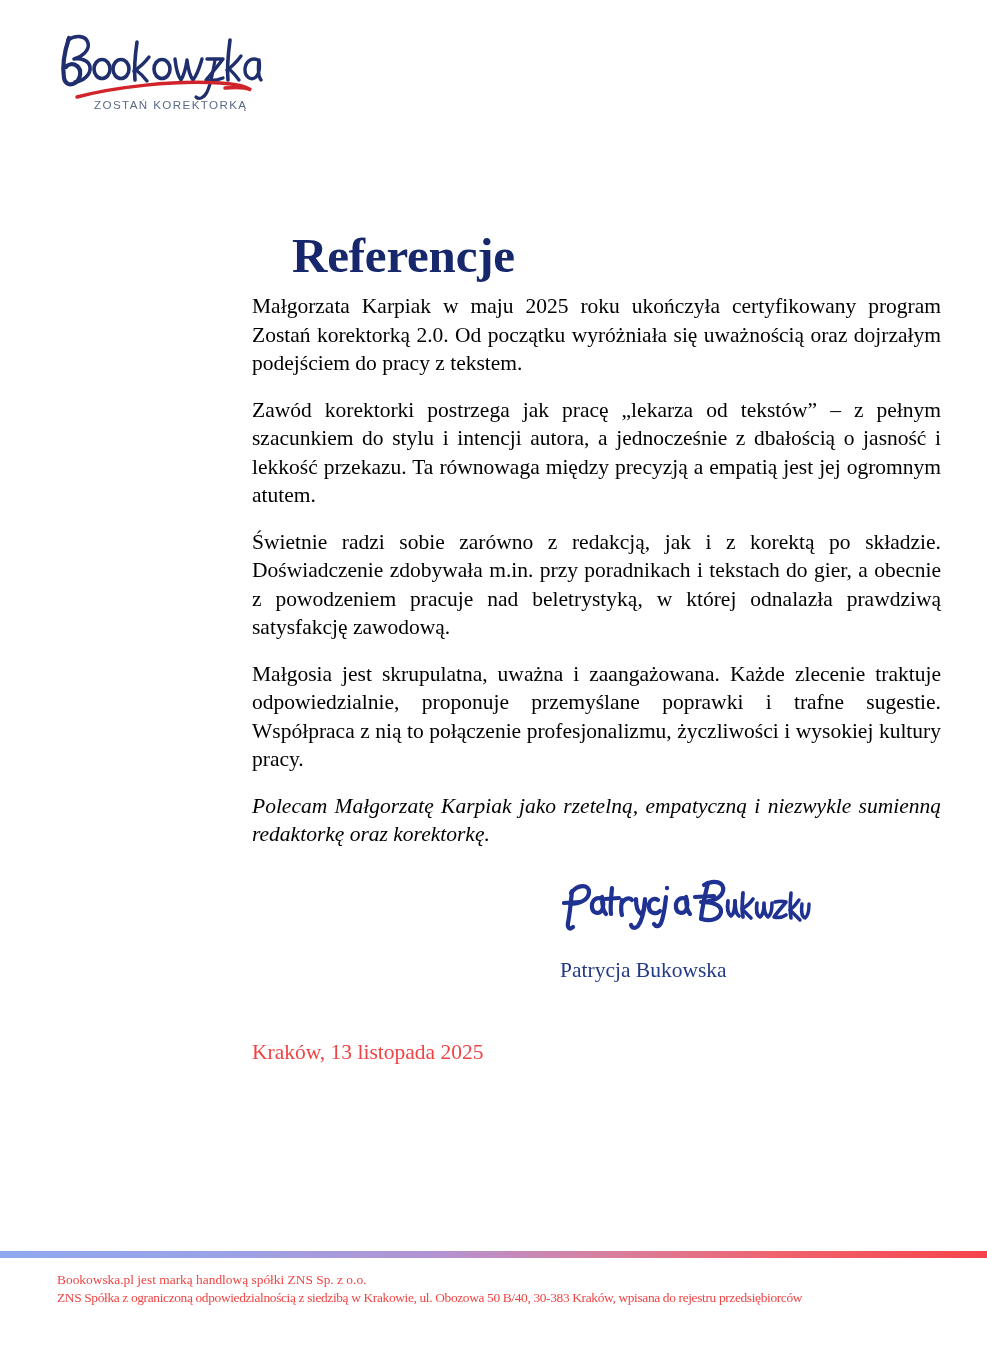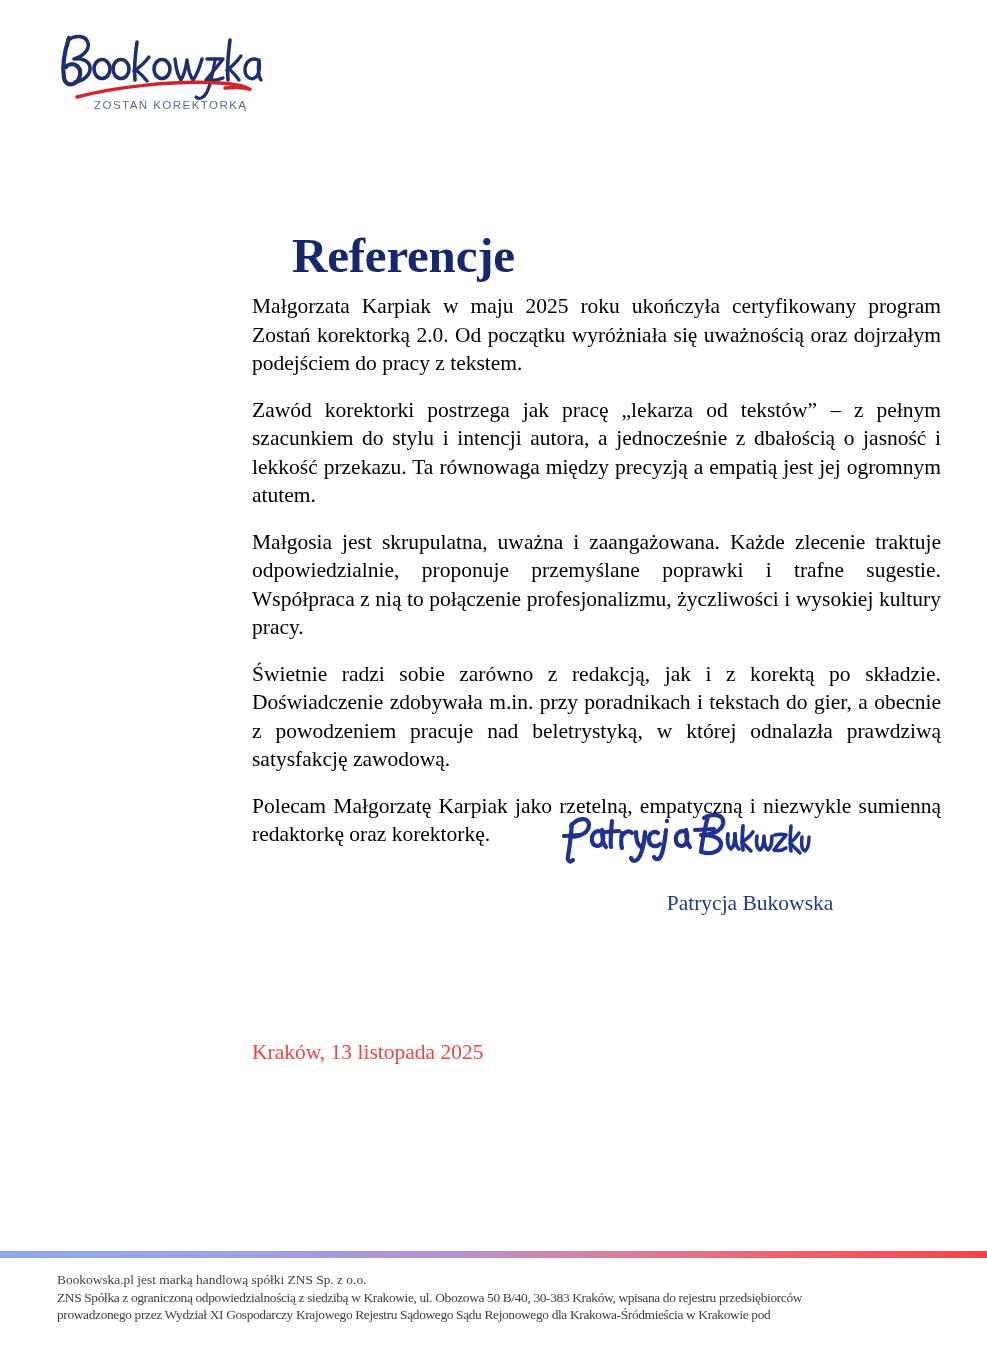--- a/index.html
+++ b/index.html
@@ -57,29 +57,28 @@
     font-family: "Liberation Serif", "DejaVu Serif", serif;
     font-size: 21.5px;
     line-height: 28.5px;
     color: #000000;
     text-align: justify;
     text-justify: inter-word;
     margin: 0 0 18px 0;
     hyphens: auto;
     -webkit-hyphens: auto;
   }
-  .para:last-child { margin-bottom: 4px; }
+  .para:last-child { margin-bottom: 4px; font-style: italic; }
 
   
   #signature-block {
     position: absolute;
     left: 560px;
-    top: 806px;
+    top: 873px;
     width: 380px;
-    text-align: center;
   }
   #signature-mark { display: block; margin-left: 2px; }
 
   .sig-line {
     font-family: "Liberation Serif", "DejaVu Serif", serif;
     font-size: 21.5px;
     line-height: 31px;
     color: #233a86;
   }
   #sig-name { margin-top: 20px; }
@@ -108,21 +107,21 @@
   #footer {
     position: absolute;
     left: 57px;
     top: 1271px;
     width: 890px;
   }
   .footer-line {
     font-family: "Liberation Serif", "DejaVu Serif", serif;
     font-size: 13.4px;
     line-height: 17.6px;
-    color: #404040;
+    color: #ef4444;
     white-space: nowrap;
   }
   .footer-line.tight {
     letter-spacing: -0.35px;
   }
 </style>
 </head>
 <body>
 
 <div id="logo-block">
@@ -159,22 +158,22 @@
   </svg>
 </div>
 
 <div id="letter">
 
   <h1 id="page-title">Referencje</h1>
 
   <div id="body-copy">
     <p class="para">Małgorzata Karpiak w maju 2025 roku ukończyła certyfikowany program Zostań korektorką 2.0. Od początku wyróżniała się uważnością oraz dojrzałym podejściem do pracy z tekstem.</p>
     <p class="para">Zawód korektorki postrzega jak pracę „lekarza od tekstów” – z pełnym szacunkiem do stylu i intencji autora, a jednocześnie z dbałością o jasność i lekkość przekazu. Ta równowaga między precyzją a empatią jest jej ogromnym atutem.</p>
+    <p class="para">Świetnie radzi sobie zarówno z redakcją, jak i z korektą po składzie. Doświadczenie zdobywała m.in. przy poradnikach i tekstach do gier, a obecnie z powodzeniem pracuje nad beletrystyką, w której odnalazła prawdziwą satysfakcję zawodową.</p>
     <p class="para">Małgosia jest skrupulatna, uważna i zaangażowana. Każde zlecenie traktuje odpowiedzialnie, proponuje przemyślane poprawki i trafne sugestie. Współpraca z nią to połączenie profesjonalizmu, życzliwości i wysokiej kultury pracy.</p>
-    <p class="para">Świetnie radzi sobie zarówno z redakcją, jak i z korektą po składzie. Doświadczenie zdobywała m.in. przy poradnikach i tekstach do gier, a obecnie z powodzeniem pracuje nad beletrystyką, w której odnalazła prawdziwą satysfakcję zawodową.</p>
     <p class="para">Polecam Małgorzatę Karpiak jako rzetelną, empatyczną i niezwykle sumienną redaktorkę oraz korektorkę.</p>
   </div>
 
   <div id="signature-block">
     <svg id="signature-mark" width="250" height="62" viewBox="0 0 250 62">
       <g fill="none" stroke="#1f3292" stroke-width="4.2" stroke-linecap="round" stroke-linejoin="round">
 
         <path d="M10 18 C9 28, 8 40, 6 50 C5 55, 8 57, 11 54"></path>
         <path d="M9 20 C16 11, 27 11, 27 19 C27 27, 17 31, 8 31"></path>
         <path d="M2 30 L18 29"></path>
@@ -218,14 +217,13 @@
   </div>
 
   <div id="date-line">Kraków, 13 listopada 2025</div>
 </div>
 
 <div id="footer-rule"></div>
 
 <div id="footer">
   <div class="footer-line">Bookowska.pl jest marką handlową spółki ZNS Sp. z o.o.</div>
   <div class="footer-line tight">ZNS Spółka z ograniczoną odpowiedzialnością z siedzibą w Krakowie, ul. Obozowa 50 B/40, 30-383 Kraków, wpisana do rejestru przedsiębiorców</div>
-  <div class="footer-line tight">prowadzonego przez Wydział XI Gospodarczy Krajowego Rejestru Sądowego Sądu Rejonowego dla Krakowa-Śródmieścia w Krakowie pod</div>
 </div>
 
 </body></html>

